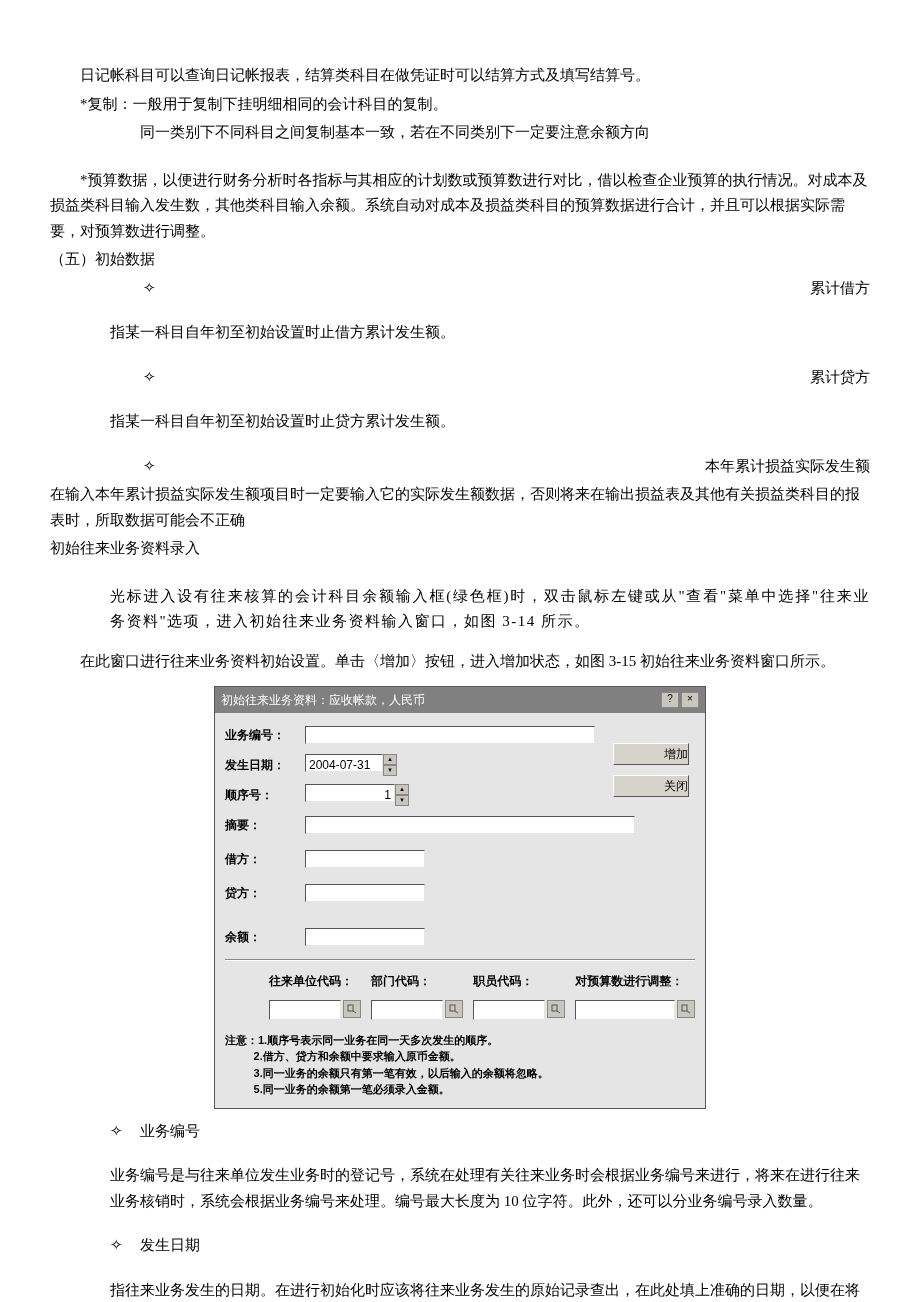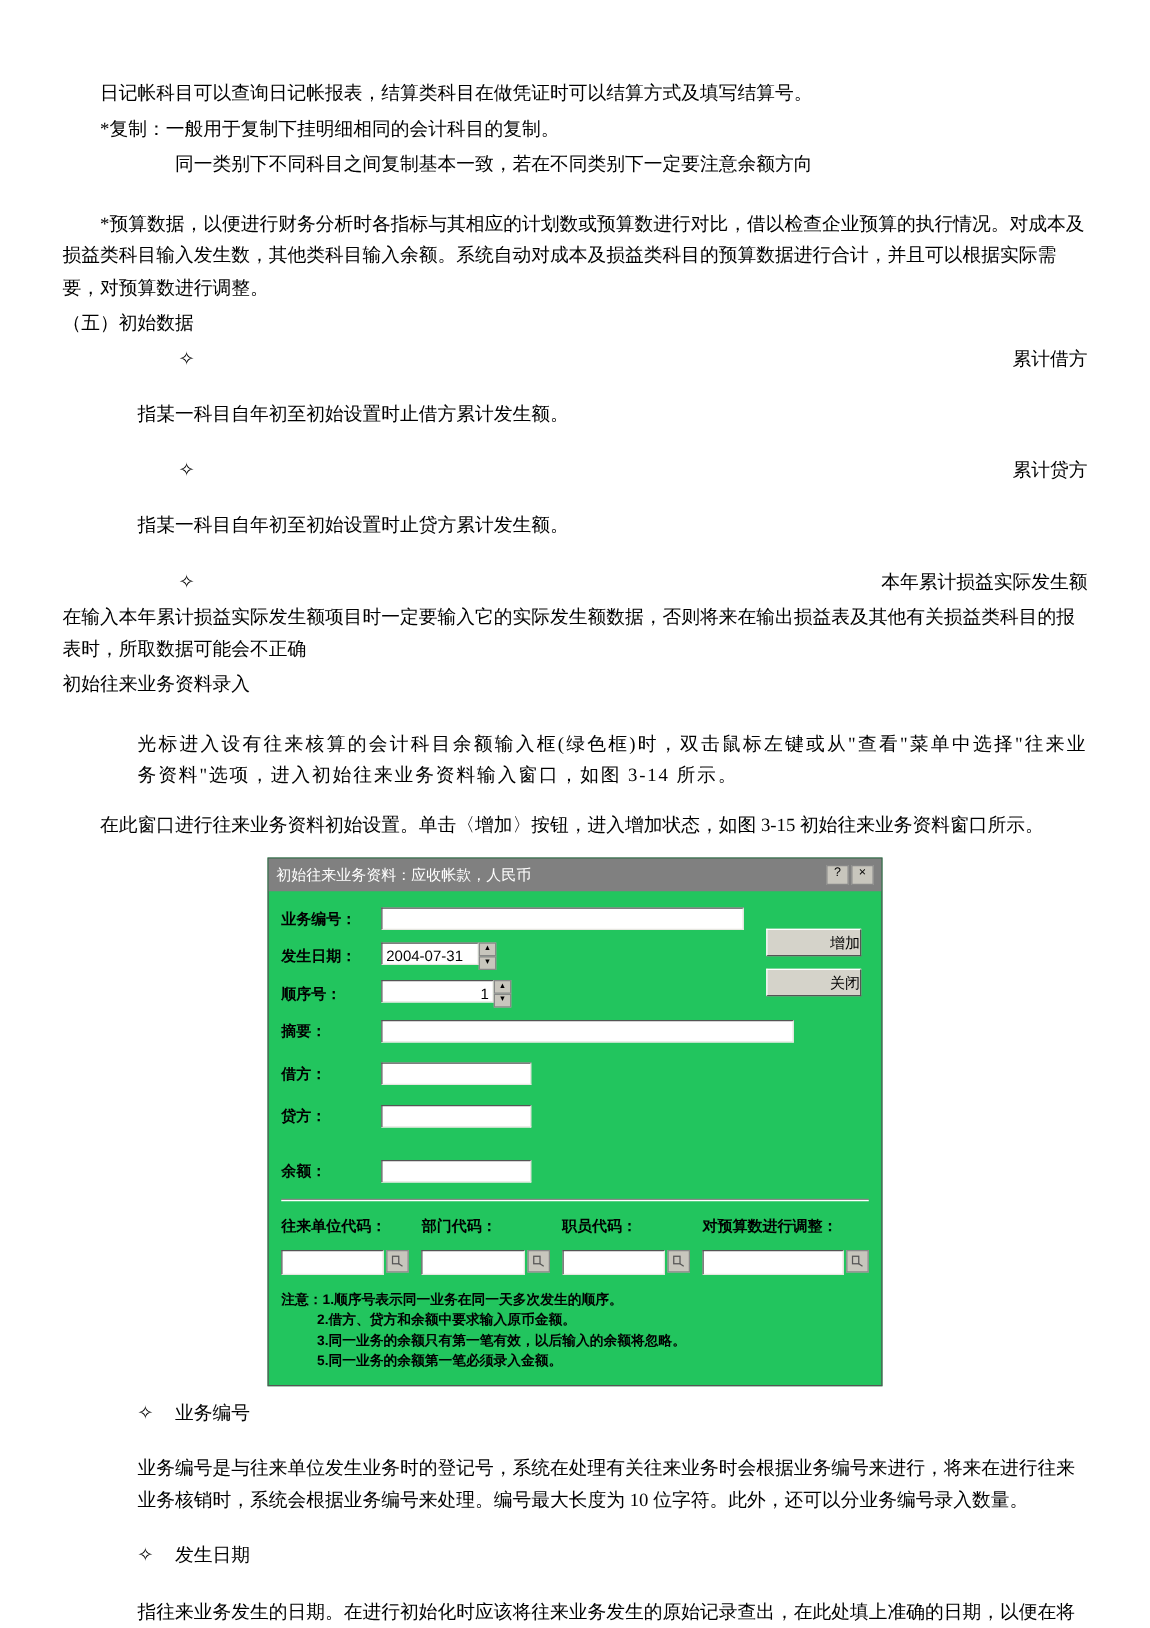--- a/index.html
+++ b/index.html
@@ -38,21 +38,21 @@
     position: absolute;
     left: 4em;
   }
   .desc { padding-left: 4em; margin: 19px 0; }
   .noindent { padding-left: 0; margin: 3px 0; }
   .tracked { letter-spacing: 1.5px; padding-left: 4em; text-align: justify; }
 
   .dialog {
     width: 490px;
     margin: 12px auto 10px auto;
-    background: #22c55e;
+    background: #e5e5e5;
     border: 1px solid #555;
     font-family: "SimSun", "宋体", sans-serif;
     font-size: 12px;
   }
   .dialog-title {
     background: #808080;
     color: #fff;
     padding: 3px 6px;
     display: flex;
     justify-content: space-between;
@@ -132,20 +132,21 @@
     font-size: 12px;
     text-align: right;
     line-height: 20px;
     box-sizing: border-box;
   }
   .code-row {
     display: flex;
     gap: 10px;
     margin-top: 10px;
     padding-bottom: 2px;
+    margin-left: 44px;
   }
   .code-col { flex: 1; }
   .code-label { font-size: 12px; margin-bottom: 4px; font-weight: bold;}
   .code-input-row { display: flex; }
   .code-input {
     flex: 1;
     background: #fff;
     border-top: 1px solid #555;
     border-left: 1px solid #555;
     border-right: 1px solid #e6e6e0;

